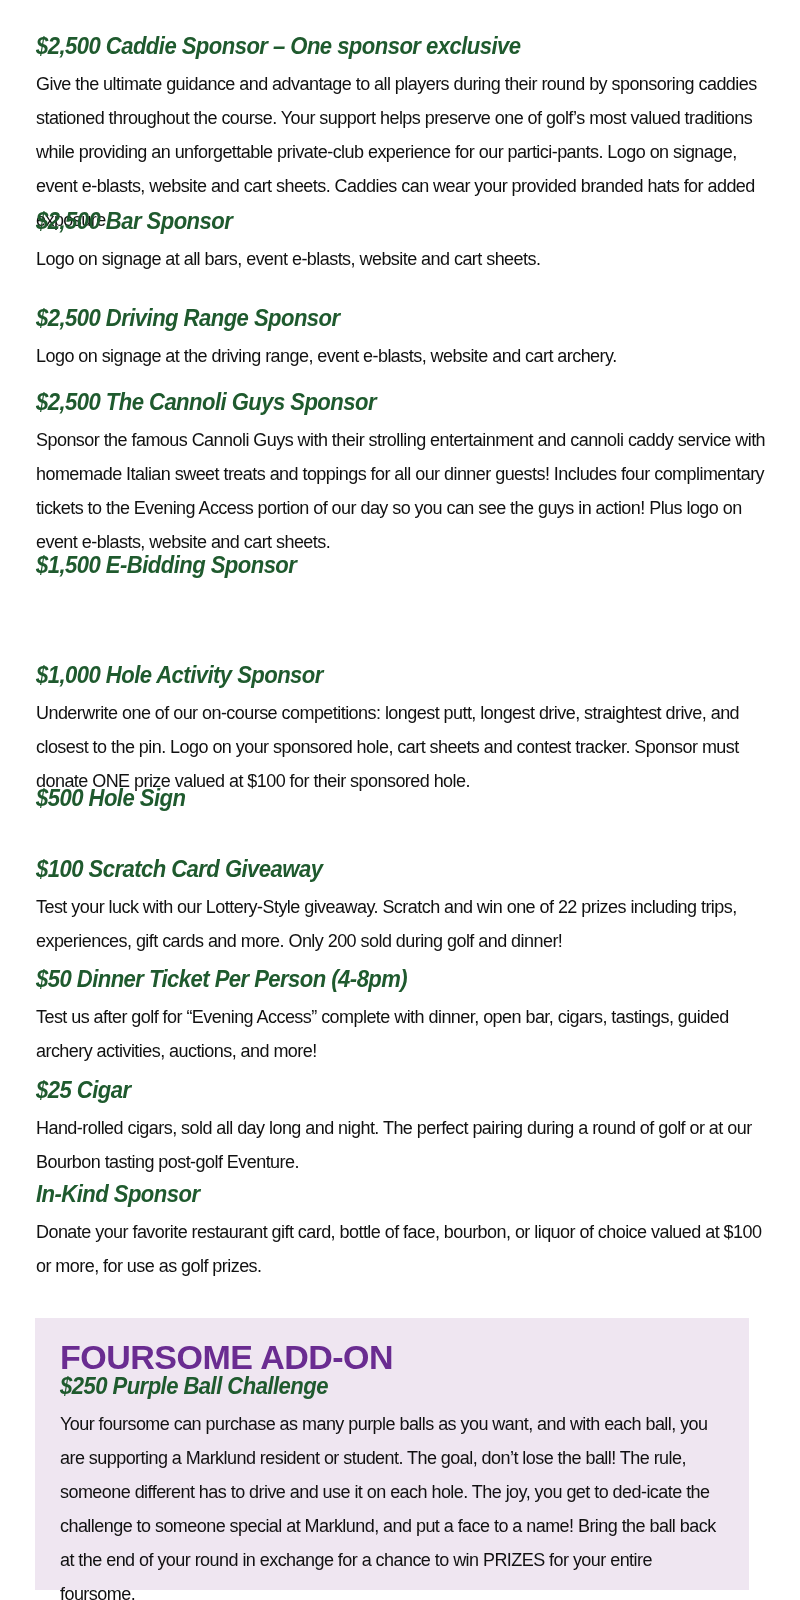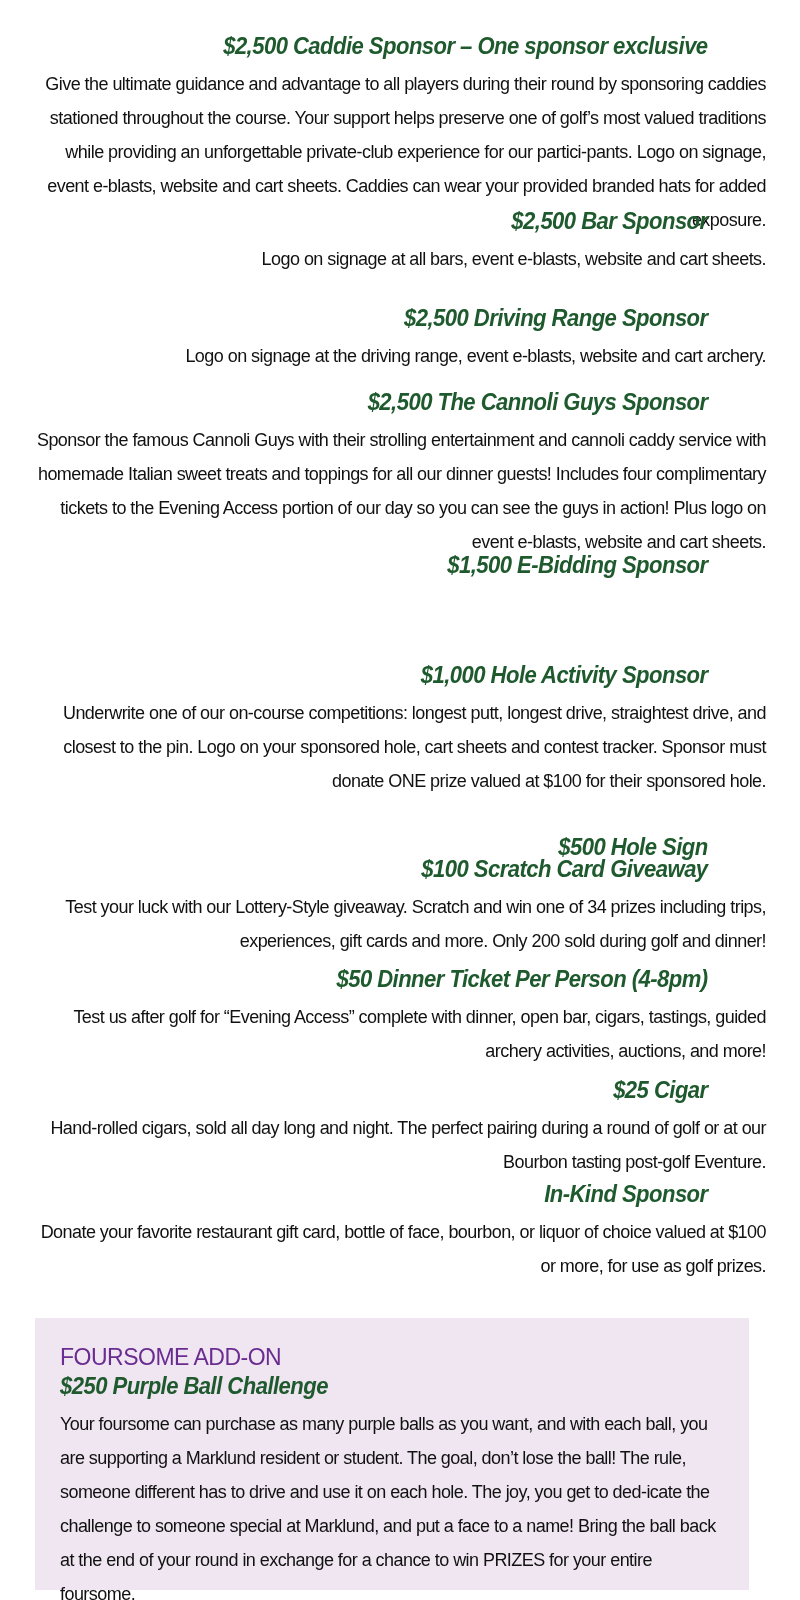--- a/index.html
+++ b/index.html
@@ -1,22 +1,22 @@
 <!DOCTYPE html>
 <html><head>
 <meta charset="utf-8">
 <style>
   html, body { margin:0; padding:0; background:#ffffff; }
   body { width:800px; height:1600px; position:relative; overflow:hidden; font-family:"Liberation Sans", sans-serif; }
-  .item { position:absolute; left:36px; width:730px;text-align:right; }
+  .item { position:absolute; left:36px; width:730px; }
   .title { color:#1f5a2e; font-style:italic; font-weight:bold; font-size:24px; line-height:28px; letter-spacing:-0.6px; transform:scaleX(0.92); transform-origin:left; white-space:nowrap; }
   .desc { color:#111; font-size:18px; line-height:34px; letter-spacing:-0.55px; margin-top:7px; }
   .box { position:absolute; left:35px; top:1318px; width:714px; height:272px; background:#efe6f1; }
   .box-inner { position:absolute; left:25px; top:24px; width:670px; }
-  .box-head { color:#6a2c91; font-weight:normal; font-size:23px; line-height:30px; letter-spacing:-0.5px; }
+  .box-head { color:#6a2c91; font-weight:bold; font-size:34px; line-height:30px; letter-spacing:-0.5px; }
 </style>
 </head>
 <body>
 
 <div class="item" style="top:32px">
   <div class="title">$2,500 Caddie Sponsor – One sponsor exclusive</div>
   <div class="desc">Give the ultimate guidance and advantage to all players during their round by sponsoring caddies stationed throughout the course. Your support helps preserve one of golf’s most valued traditions while providing an unforgettable private-club experience for our partici-pants. Logo on signage, event e-blasts, website and cart sheets. Caddies can wear your provided branded hats for added exposure.</div>
 </div>
 <div class="item" style="top:207px">
   <div class="title">$2,500 Bar Sponsor</div>
@@ -30,26 +30,26 @@
   <div class="title">$2,500 The Cannoli Guys Sponsor</div>
   <div class="desc">Sponsor the famous Cannoli Guys with their strolling entertainment and cannoli caddy service with homemade Italian sweet treats and toppings for all our dinner guests! Includes four complimentary tickets to the Evening Access portion of our day so you can see the guys in action! Plus logo on event e-blasts, website and cart sheets.</div>
 </div>
 <div class="item" style="top:551px">
   <div class="title">$1,500 E-Bidding Sponsor</div>
 </div>
 <div class="item" style="top:661px">
   <div class="title">$1,000 Hole Activity Sponsor</div>
   <div class="desc">Underwrite one of our on-course competitions: longest putt, longest drive, straightest drive, and closest to the pin. Logo on your sponsored hole, cart sheets and contest tracker. Sponsor must donate ONE prize valued at $100 for their sponsored hole.</div>
 </div>
-<div class="item" style="top:833px">
+<div class="item" style="top:784px">
   <div class="title">$500 Hole Sign</div>
 </div>
 <div class="item" style="top:855px">
   <div class="title">$100 Scratch Card Giveaway</div>
-  <div class="desc">Test your luck with our Lottery-Style giveaway.  Scratch and win one of 34 prizes including trips, experiences, gift cards and more. Only 200 sold during golf and dinner!</div>
+  <div class="desc">Test your luck with our Lottery-Style giveaway.  Scratch and win one of 22 prizes including trips, experiences, gift cards and more. Only 200 sold during golf and dinner!</div>
 </div>
 <div class="item" style="top:965px">
   <div class="title">$50 Dinner Ticket Per Person (4-8pm)</div>
   <div class="desc">Test us after golf for “Evening Access” complete with dinner, open bar, cigars, tastings, guided archery activities, auctions, and more!</div>
 </div>
 <div class="item" style="top:1076px">
   <div class="title">$25 Cigar</div>
   <div class="desc">Hand-rolled cigars, sold all day long and night. The perfect pairing during a round of golf or at our Bourbon tasting post-golf Eventure.</div>
 </div>
 <div class="item" style="top:1180px">

